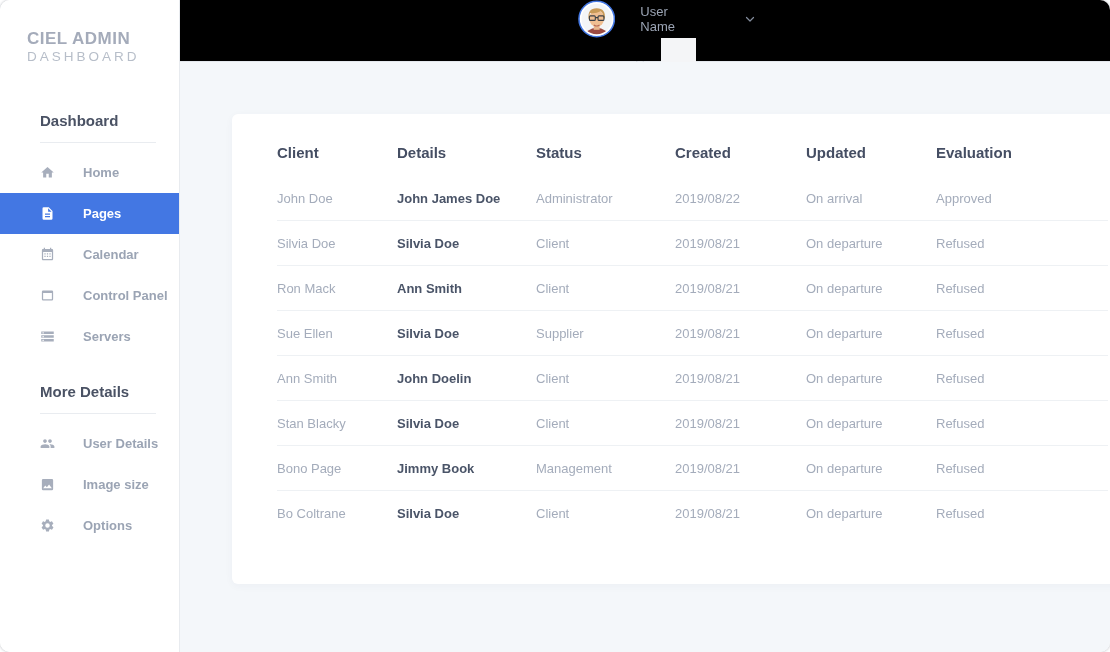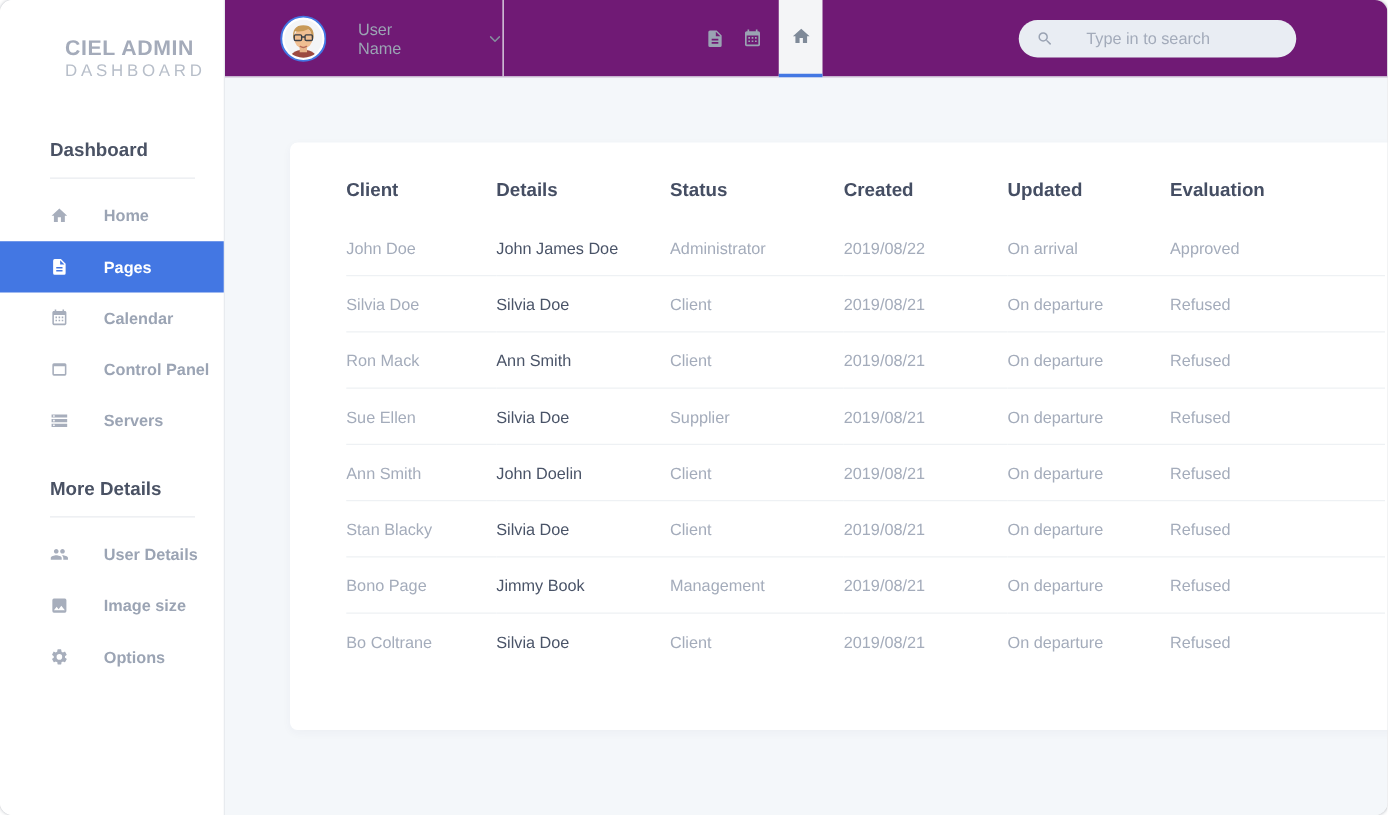--- a/index.html
+++ b/index.html
@@ -4,36 +4,36 @@
 <style>
   html,body{margin:0;padding:0;background:#ffffff;}
   body{font-family:"Liberation Sans","DejaVu Sans",sans-serif;-webkit-font-smoothing:antialiased;}
   .app{
     width:1110px;height:652px;margin:0;position:relative;
     border-radius:10px;overflow:hidden;display:flex;
     box-shadow:0 0 3px rgba(30,40,60,.35);background:#fff;
   }
   
   .sidebar{width:180px;min-width:180px;background:#fff;border-right:1px solid #e8ebef;box-sizing:border-box;}
-  .brand{padding:28px 0 0 52px;line-height:1.25;}
+  .brand{padding:28px 0 0 27px;line-height:1.25;}
   .brand .l1{font-size:17px;font-weight:700;color:#a4abba;letter-spacing:.5px;}
   .brand .l2{font-size:13.5px;font-weight:400;color:#b7bec9;letter-spacing:3px;}
   .nav-section{margin-top:46px;}
   .nav-section + .nav-section{margin-top:26px;}
   .side-heading{padding-left:40px;font-size:15px;font-weight:700;color:#4a5264;}
   .side-divider{height:1px;background:#e9ecf0;margin:13px 23px 9px 40px;}
   .side-item{height:41px;display:flex;align-items:center;padding-left:40px;gap:16px;cursor:pointer;color:#9ba4b4;}
   .side-item .icon{color:#a7aebc;display:flex;}
   .side-item .lbl{font-size:13px;font-weight:600;padding-left:12px;}
   .side-item.active{background:#4377e3;color:#ffffff;}
   .side-item.active .icon{color:#ffffff;}
   .icon svg{width:15px;height:15px;display:block;}
   
   .main{flex:1;display:flex;flex-direction:column;min-width:0;}
-  .topbar{height:62px;min-height:62px;background:#701a75;border-bottom:1px solid #e4e8ed;display:flex;align-items:center;box-sizing:border-box;}
+  .topbar{height:62px;min-height:62px;background:#000000;border-bottom:1px solid #e4e8ed;display:flex;align-items:center;box-sizing:border-box;flex-direction:column;}
   .user-block{width:222px;min-width:222px;display:flex;align-items:center;padding-left:44px;box-sizing:border-box;gap:25px;cursor:pointer;}
   .avatar{width:38px;height:38px;display:block;}
   .user-name{font-size:13px;color:#9ba4b4;}
   .chev{color:#848d9d;display:flex;margin-left:14px;}
   .chev svg{width:12px;height:12px;}
   .vline{width:1px;align-self:stretch;background:#e9ecf0;}
   .grow{flex:1;}
   .top-tabs{display:flex;align-items:center;height:62px;}
   .top-tab{width:30px;height:62px;display:flex;align-items:center;justify-content:center;color:#9aa3b3;cursor:pointer;box-sizing:border-box;}
   .top-tab .icon svg{width:16px;height:16px;}
@@ -45,21 +45,21 @@
   .search input{flex:1;border:none;outline:none;background:transparent;font-family:inherit;font-size:13px;color:#6c7587;min-width:0;}
   .search input::placeholder{color:#a3abba;}
   
   .content{flex:1;background:#f4f7fa;position:relative;}
   .card{position:absolute;left:52px;top:52px;width:916px;height:470px;background:#fff;border-radius:6px;
         box-shadow:0 2px 8px rgba(40,60,90,.04);box-sizing:border-box;padding:14px 40px 0 45px;}
   table{width:100%;border-collapse:collapse;table-layout:fixed;}
   col.c0{width:120px}col.c1{width:139px}col.c2{width:139px}col.c3{width:131px}col.c4{width:130px}
   th{height:48px;text-align:left;font-size:15px;font-weight:700;color:#454e63;padding:0;white-space:nowrap;}
   td{height:44px;font-size:13px;color:#a4acbb;padding:0;white-space:nowrap;overflow:hidden;}
-  td.strong{font-weight:400;color:#4a5468;}
+  td.strong{font-weight:700;color:#4a5468;}
   tbody tr + tr td{border-top:1px solid #eef1f4;}
 </style>
 </head>
 <body>
 
 <div class="app">
 
   <aside class="sidebar">
     <div class="brand">
       <div class="l1">CIEL ADMIN</div>

